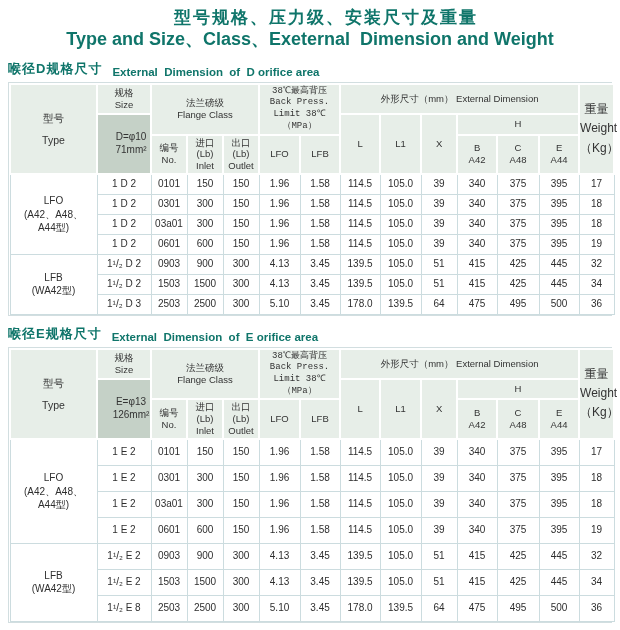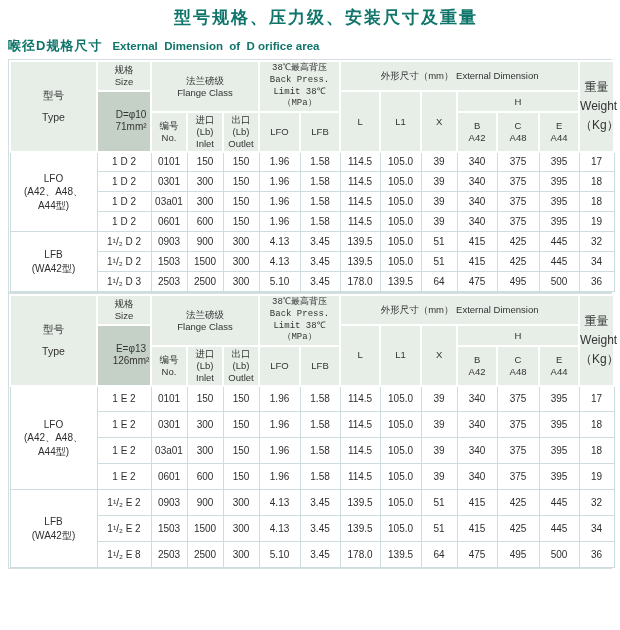--- a/index.html
+++ b/index.html
@@ -13,21 +13,21 @@
   html,body{margin:0;padding:0;}
   body{
     width:620px;height:630px;background:#ffffff;
     font-family:"Liberation Sans","DejaVu Sans",sans-serif;
     color:var(--text);overflow:hidden;
   }
   .titles{text-align:center;padding-top:7px;color:var(--accent);font-weight:bold;}
   .title-zh{font-size:17px;letter-spacing:2px;white-space:pre;line-height:1.25;padding-left:32px;}
   .title-en{font-size:18px;white-space:pre;line-height:1.25;}
   .section{margin:0 8px;}
-  .section-head{display:flex;align-items:center;margin:9px 0 4px 0;}
+  .section-head{display:flex;align-items:flex-end;margin:9px 0 4px 0;}
   .sec-zh{font-size:13px;font-weight:bold;color:var(--accent);letter-spacing:1px;white-space:pre;}
   .sec-en{font-size:11.5px;font-weight:bold;color:var(--accent);margin-left:10px;white-space:pre;}
   .table-wrap{border:1px solid #d2dee0;}
   table{width:100%;border-collapse:collapse;table-layout:fixed;}
   th{
     background:var(--header-bg);
     border:2px solid #ffffff;
     font-weight:normal;font-size:9.5px;color:#333;
     white-space:pre-line;line-height:1.25;padding:1px 0;
     text-align:center;vertical-align:middle;
@@ -45,20 +45,21 @@
     white-space:pre-line;padding:0 1px;height:20px;line-height:1.2;
   }
   .t2 td{height:26px;}
   td.type-cell{font-size:10px;line-height:1.35;}
 </style>
 </head>
 <body>
 
 <div class="titles">
   <div class="title-zh">型号规格、压力级、安装尺寸及重量</div>
+  <div class="title-en">Type and Size、Class、Exeternal  Dimension and Weight</div>
 </div>
 
 <div class="section">
   <div class="section-head">
     <span class="sec-zh">喉径D规格尺寸</span>
     <span class="sec-en">External  Dimension  of  D orifice area</span>
   </div>
   <div class="table-wrap">
   <table class="t1">
     <colgroup>
@@ -229,20 +230,24 @@
             <td>495</td>
             <td>500</td>
             <td>36</td>
           </tr>
         </tbody>
   </table>
   </div>
 </div>
 
 <div class="section">
+  <div class="section-head">
+    <span class="sec-zh">喉径E规格尺寸</span>
+    <span class="sec-en">External  Dimension  of  E orifice area</span>
+  </div>
   <div class="table-wrap">
   <table class="t2">
     <colgroup>
       <col style="width:87px">
           <col style="width:54px">
           <col style="width:36px">
           <col style="width:36px">
       <col style="width:36px">
           <col style="width:41px">
           <col style="width:40px">

